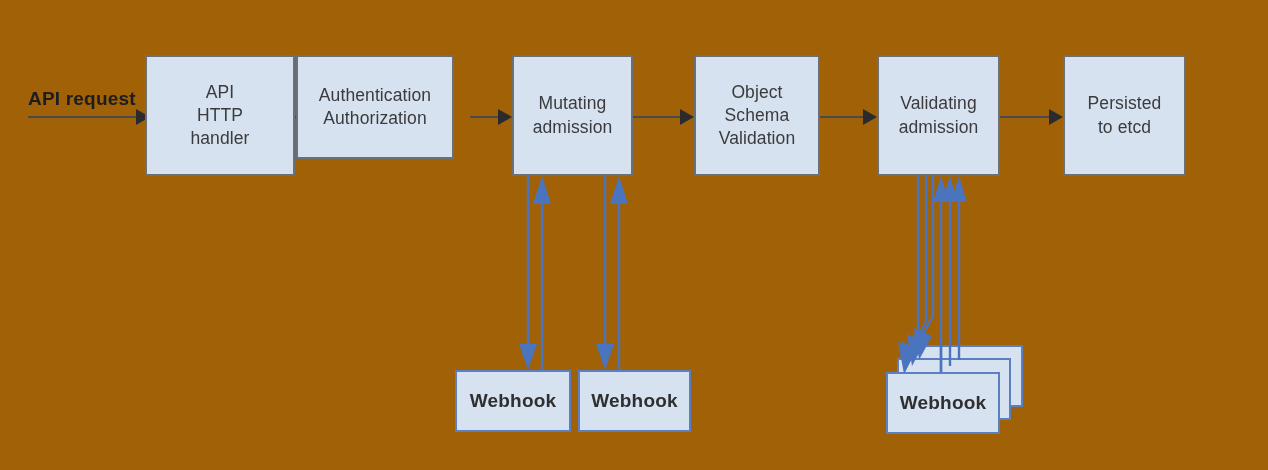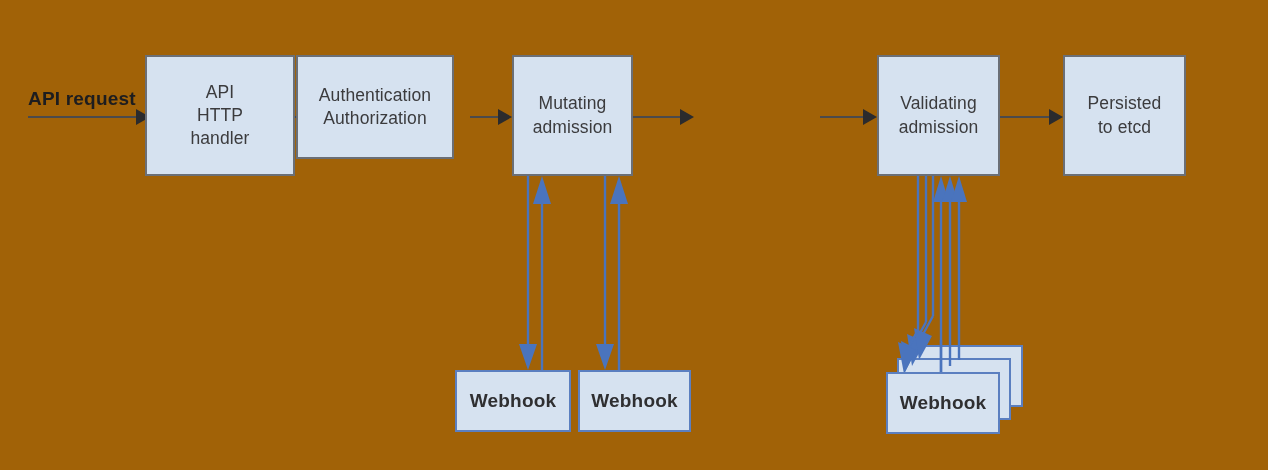--- a/index.html
+++ b/index.html
@@ -195,20 +195,25 @@
   <div class="node" style="left:296px; top:55px; width:158px; height:104px;">
     <span class="node-label">Authentication
 Authorization</span>
   </div>
 
   <div class="node" style="left:512px; top:55px; width:121px; height:121px;">
     <span class="node-label">Mutating
 admission</span>
   </div>
 
+  <div class="node" style="left:694px; top:55px; width:126px; height:121px;">
+    <span class="node-label">Object
+Schema
+Validation</span>
+  </div>
 
   <div class="node" style="left:877px; top:55px; width:123px; height:121px;">
     <span class="node-label">Validating
 admission</span>
   </div>
 
   <div class="node" style="left:1063px; top:55px; width:123px; height:121px;align-items:center;">
     <span class="node-label">Persisted
 to etcd</span>
   </div>

